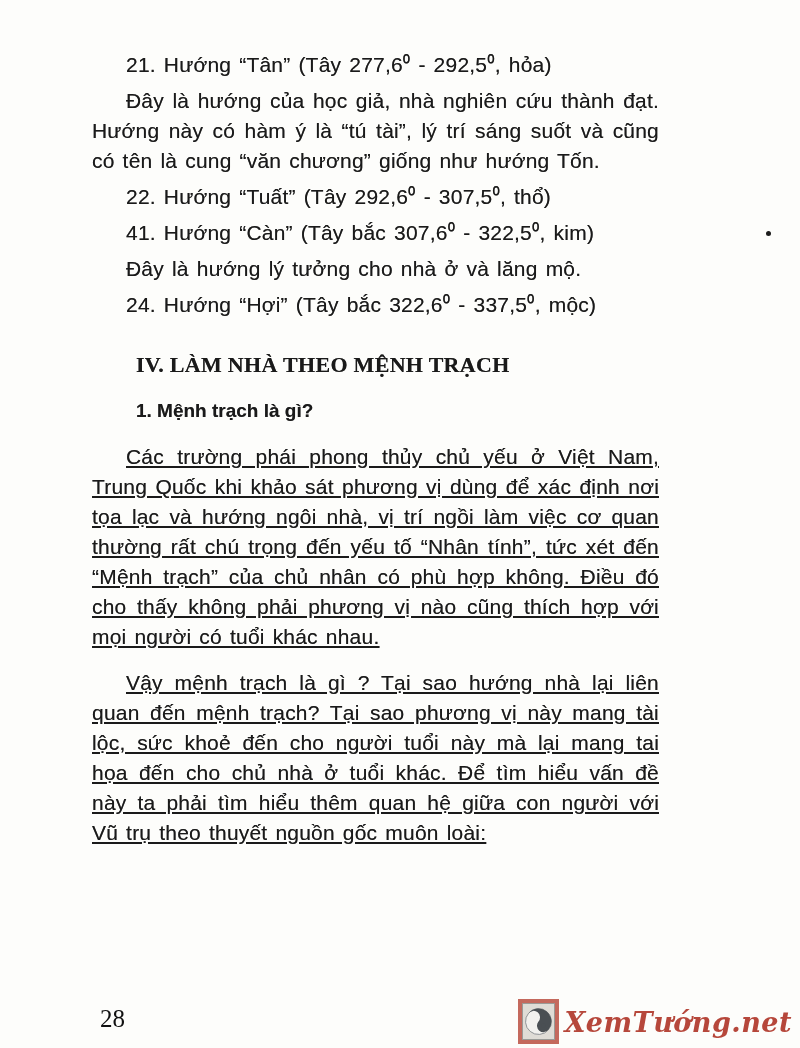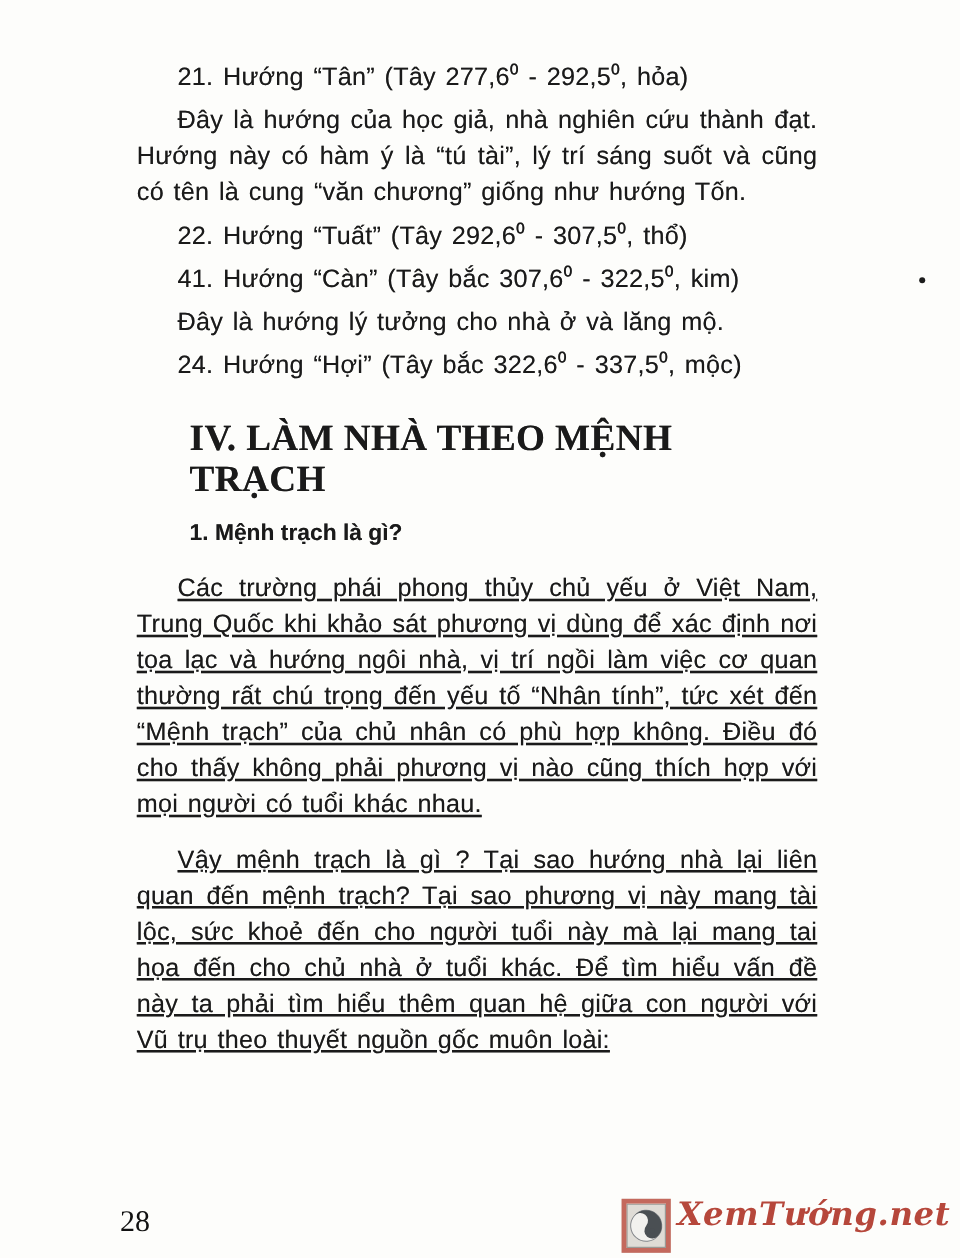--- a/index.html
+++ b/index.html
@@ -8,39 +8,39 @@
     background: #fdfdfb;
     font-family: "Liberation Sans", sans-serif;
     position: relative;
     overflow: hidden;
     color: #1a1a1a;
   }
   .page { position: absolute; inset: 0; }
 
   .text-block {
     position: absolute;
-    left: 114px; top: 50px;
+    left: 92px; top: 50px;
     width: 567px;
   }
   .numbered, .para {
     font-size: 21px;
     line-height: 30px;
     margin: 6px 0 0 0;
     text-indent: 34px;
     text-align: justify;
     text-shadow: 0 0 0.5px rgba(0,0,0,0.55);
     letter-spacing: 0.2px;
     word-spacing: 2px;
   }
   .text-block > :first-child { margin-top: 0; }
 
   .section-heading {
     font-family: "Liberation Serif", serif;
     font-weight: bold;
-    font-size: 31px;
+    font-size: 22px;
     line-height: 34px;
     margin: 28px 0 12px 44px;
     letter-spacing: 0.3px;
     text-shadow: 0 0 0.5px rgba(0,0,0,0.6);
   }
   .subheading {
     font-weight: bold;
     font-size: 19px;
     line-height: 30px;
     margin: 14px 0 0 44px;
@@ -61,21 +61,21 @@
     left: 100px; top: 1005px;
     font-family: "Liberation Serif", serif;
     font-size: 25px;
     color: #111;
   }
 
   .watermark {
     position: absolute;
     right: 8px; bottom: 4px;
     display: flex;
-    align-items: flex-start;
+    align-items: flex-end;
     gap: 5px;
   }
   .yy-box {
     width: 33px; height: 37px;
     background: #dfdcd6;
     border: 4px solid #c4695d;
     box-shadow: inset 0 0 0 1px #9a9a96;
     display: flex;
     align-items: center;
     justify-content: center;

